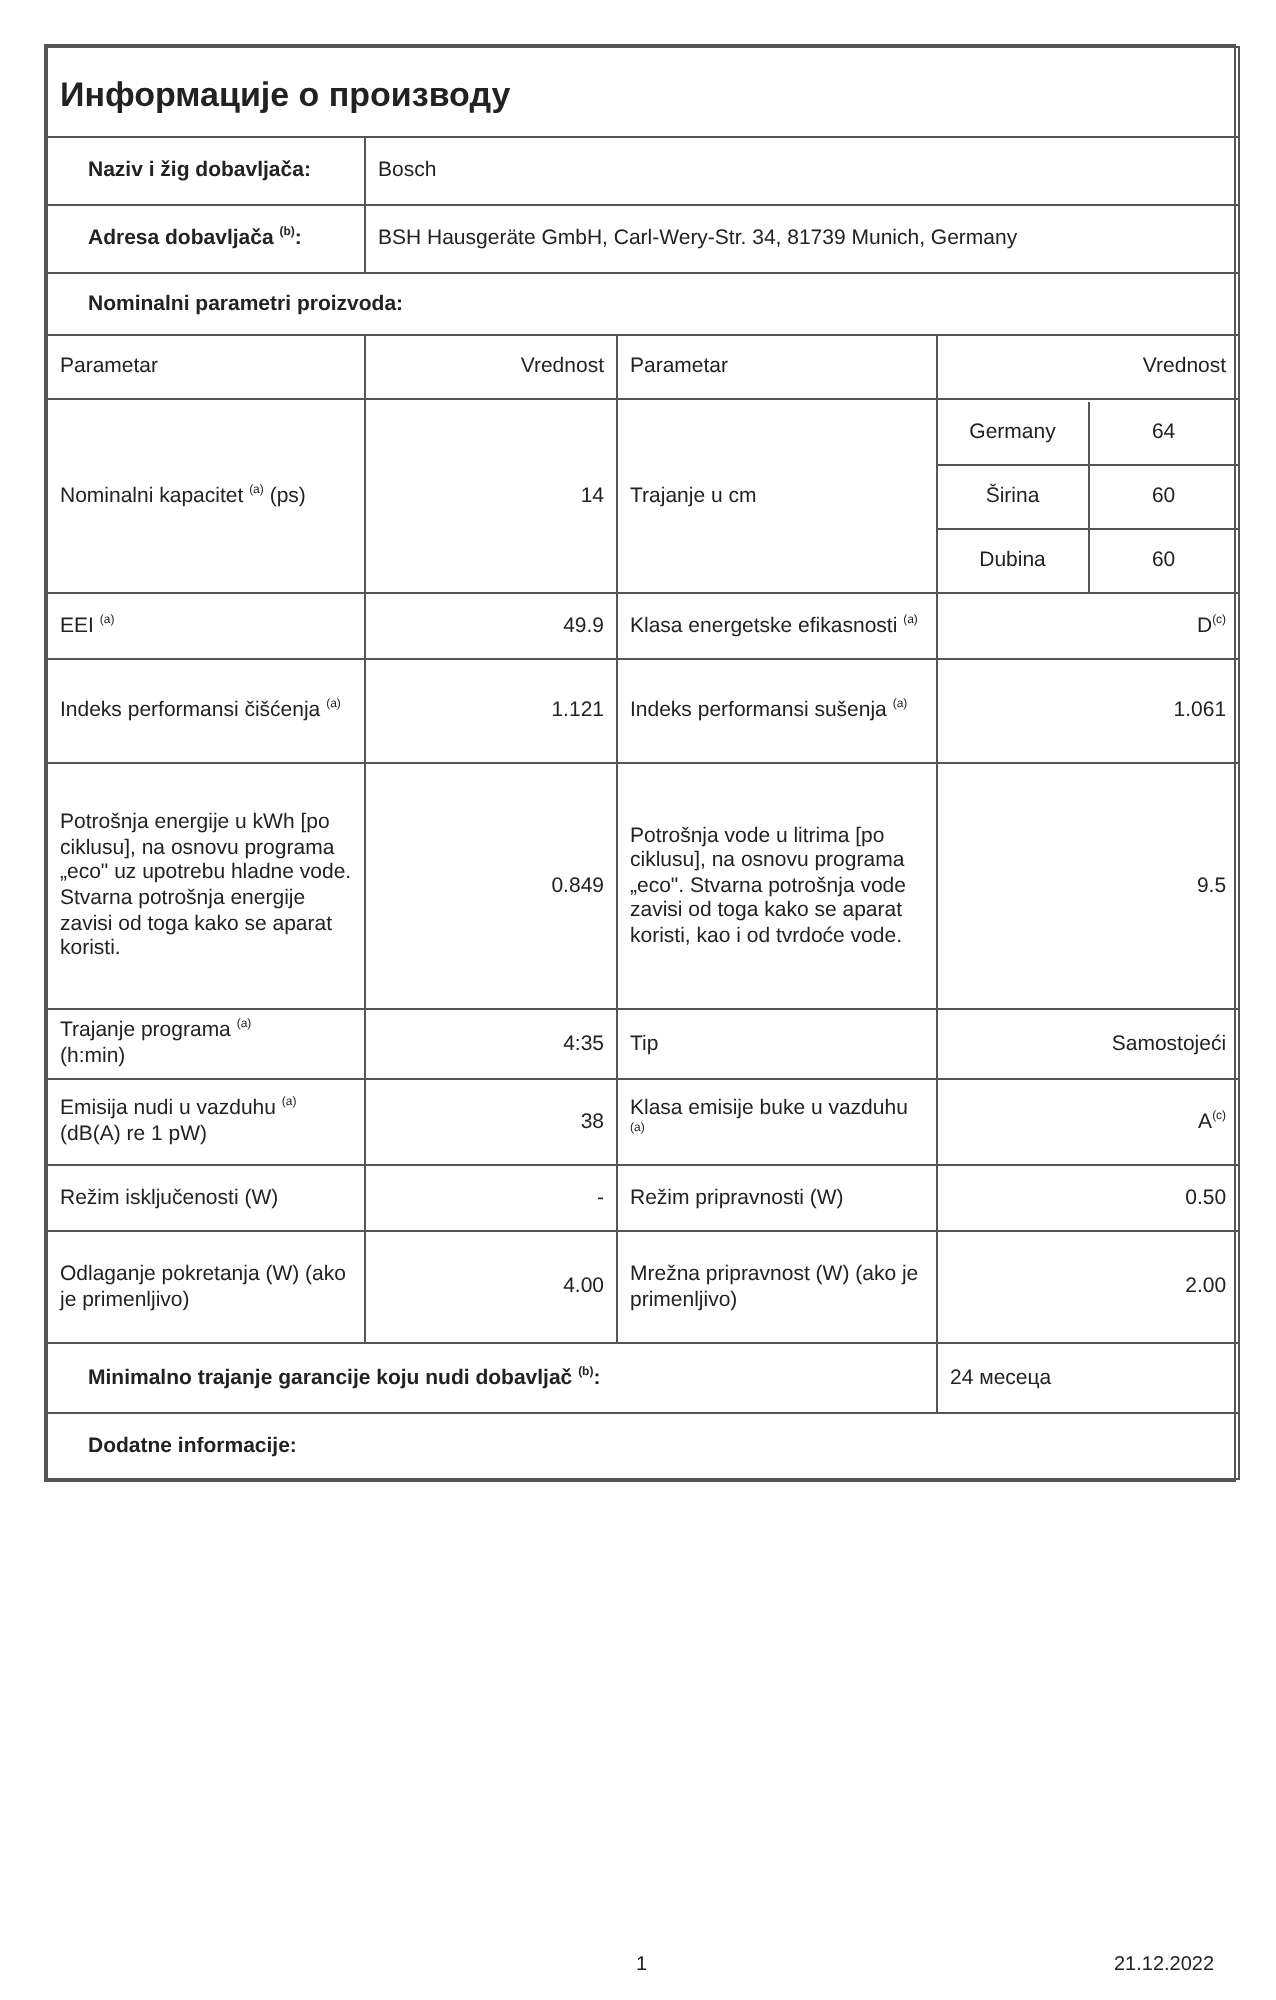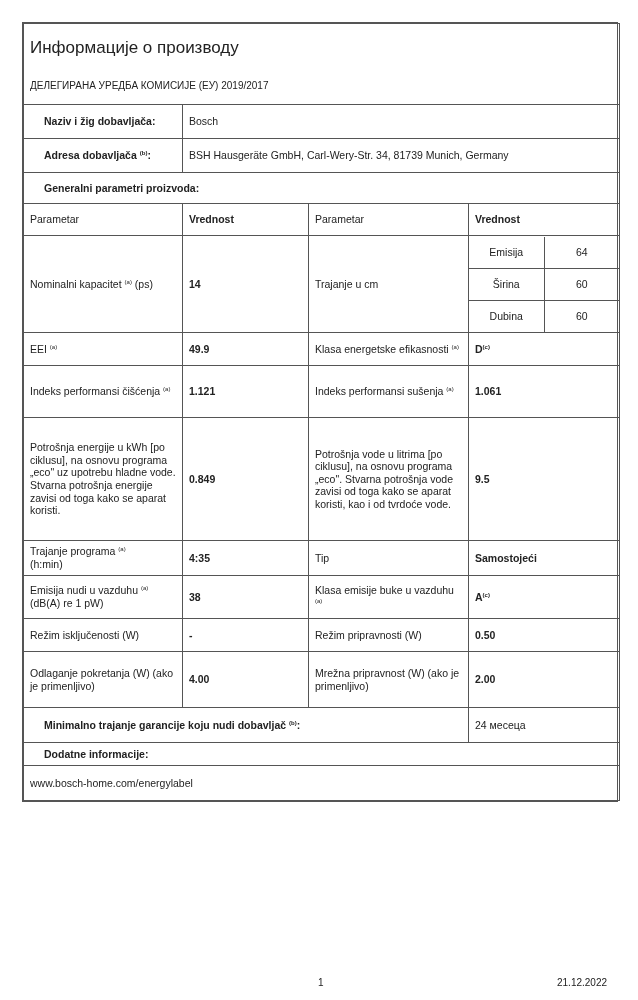--- a/index.html
+++ b/index.html
@@ -1,23 +1,23 @@
 <!DOCTYPE html>
 <html><head>
 <meta charset="utf-8">
 <style>
   html, body { margin: 0; padding: 0; background: #ffffff; }
   body { width: 638px; height: 1000px; position: relative; font-family: "Liberation Sans", sans-serif; color: #222; overflow: hidden; }
   .sheet { position: absolute; left: 22px; top: 22px; width: 596px; border: 1px solid #555; box-sizing: border-box; }
   table { border-collapse: collapse; width: 100%; table-layout: fixed; font-size: 10.5px; }
   td { border: 1px solid #555; padding: 4px 6px; vertical-align: middle; line-height: 1.2; }
-  .title { font-size: 17px; font-weight: normal; height: 32px; border-bottom: none; padding-left: 6px; padding-top: 8px; }
+  .title { font-size: 17px; font-weight: bold; height: 32px; border-bottom: none; padding-left: 6px; padding-top: 8px; }
   .reg { height: 28px; border-top: none; font-size: 10px; }
   .bold { font-weight: bold; padding-left: 20px; }
-  .center { text-align: left; font-weight: bold; }
+  .center { text-align: right; }
   .sup { font-size: 6px; vertical-align: super; }
   .inner { border-collapse: collapse; width: 100%; height: 100%; table-layout: fixed; }
   .inner td { border: none; border-bottom: 1px solid #555; text-align: center; height: 31px; padding: 0; }
   .inner tr:last-child td { border-bottom: none; }
   .inner td:first-child { border-right: 1px solid #555; }
   .dimcell { padding: 0; }
   .footer-page { position: absolute; left: 318px; top: 977px; font-size: 10px; }
   .footer-date { position: absolute; left: 557px; top: 977px; font-size: 10px; }
 </style>
 </head>
@@ -29,49 +29,46 @@
     <col style="width:159px">
         <col style="width:126px">
         <col style="width:160px">
         <col style="width:73px">
         <col style="width:78px">
   </colgroup>
   <tbody>
         <tr>
     <td colspan="5" class="title">Информације о производу</td>
   </tr>
-  <tr>
-    <td colspan="5" class="reg">ДЕЛЕГИРАНА УРЕДБА КОМИСИЈЕ (ЕУ) 2019/2017</td>
-  </tr>
   <tr style="height:34px">
     <td class="bold">Naziv i žig dobavljača:</td>
     <td colspan="4">Bosch</td>
   </tr>
   <tr style="height:34px">
     <td class="bold"><span>Adresa dobavljača</span> <span class="sup">(b)</span><span>:</span></td>
     <td colspan="4">BSH Hausgeräte GmbH, Carl-Wery-Str. 34, 81739 Munich, Germany</td>
   </tr>
   <tr style="height:31px">
-    <td colspan="5" class="bold">Generalni parametri proizvoda:</td>
+    <td colspan="5" class="bold">Nominalni parametri proizvoda:</td>
   </tr>
   <tr style="height:32px">
     <td>Parametar</td>
     <td class="center">Vrednost</td>
     <td>Parametar</td>
     <td colspan="2" class="center">Vrednost</td>
   </tr>
   <tr style="height:97px">
     <td><span>Nominalni kapacitet</span> <span class="sup">(a)</span> <span>(ps)</span></td>
     <td class="center">14</td>
     <td>Trajanje u cm</td>
     <td colspan="2" class="dimcell">
       <table class="inner">
         <tbody>
                 <tr>
-                  <td>Emisija</td>
+                  <td>Germany</td>
                   <td>64</td>
                 </tr>
         <tr>
                   <td>Širina</td>
                   <td>60</td>
                 </tr>
         <tr>
                   <td>Dubina</td>
                   <td>60</td>
                 </tr>
@@ -118,24 +115,21 @@
   <tr style="height:56px">
     <td>Odlaganje pokretanja (W) (ako je primenljivo)</td>
     <td class="center">4.00</td>
     <td>Mrežna pripravnost (W) (ako je primenljivo)</td>
     <td colspan="2" class="center">2.00</td>
   </tr>
   <tr style="height:35px">
     <td colspan="3" class="bold"><span>Minimalno trajanje garancije koju nudi dobavljač</span> <span class="sup">(b)</span><span>:</span></td>
     <td colspan="2">24 месеца</td>
   </tr>
-  <tr style="height:23px">
+  <tr style="height:33px">
     <td colspan="5" class="bold">Dodatne informacije:</td>
-  </tr>
-  <tr style="height:35px">
-    <td colspan="5">www.bosch-home.com/energylabel</td>
   </tr>
 </tbody>
     </table>
 </div>
 
 <div class="footer-page">1</div>
 <div class="footer-date">21.12.2022</div>
 
 </body></html>

